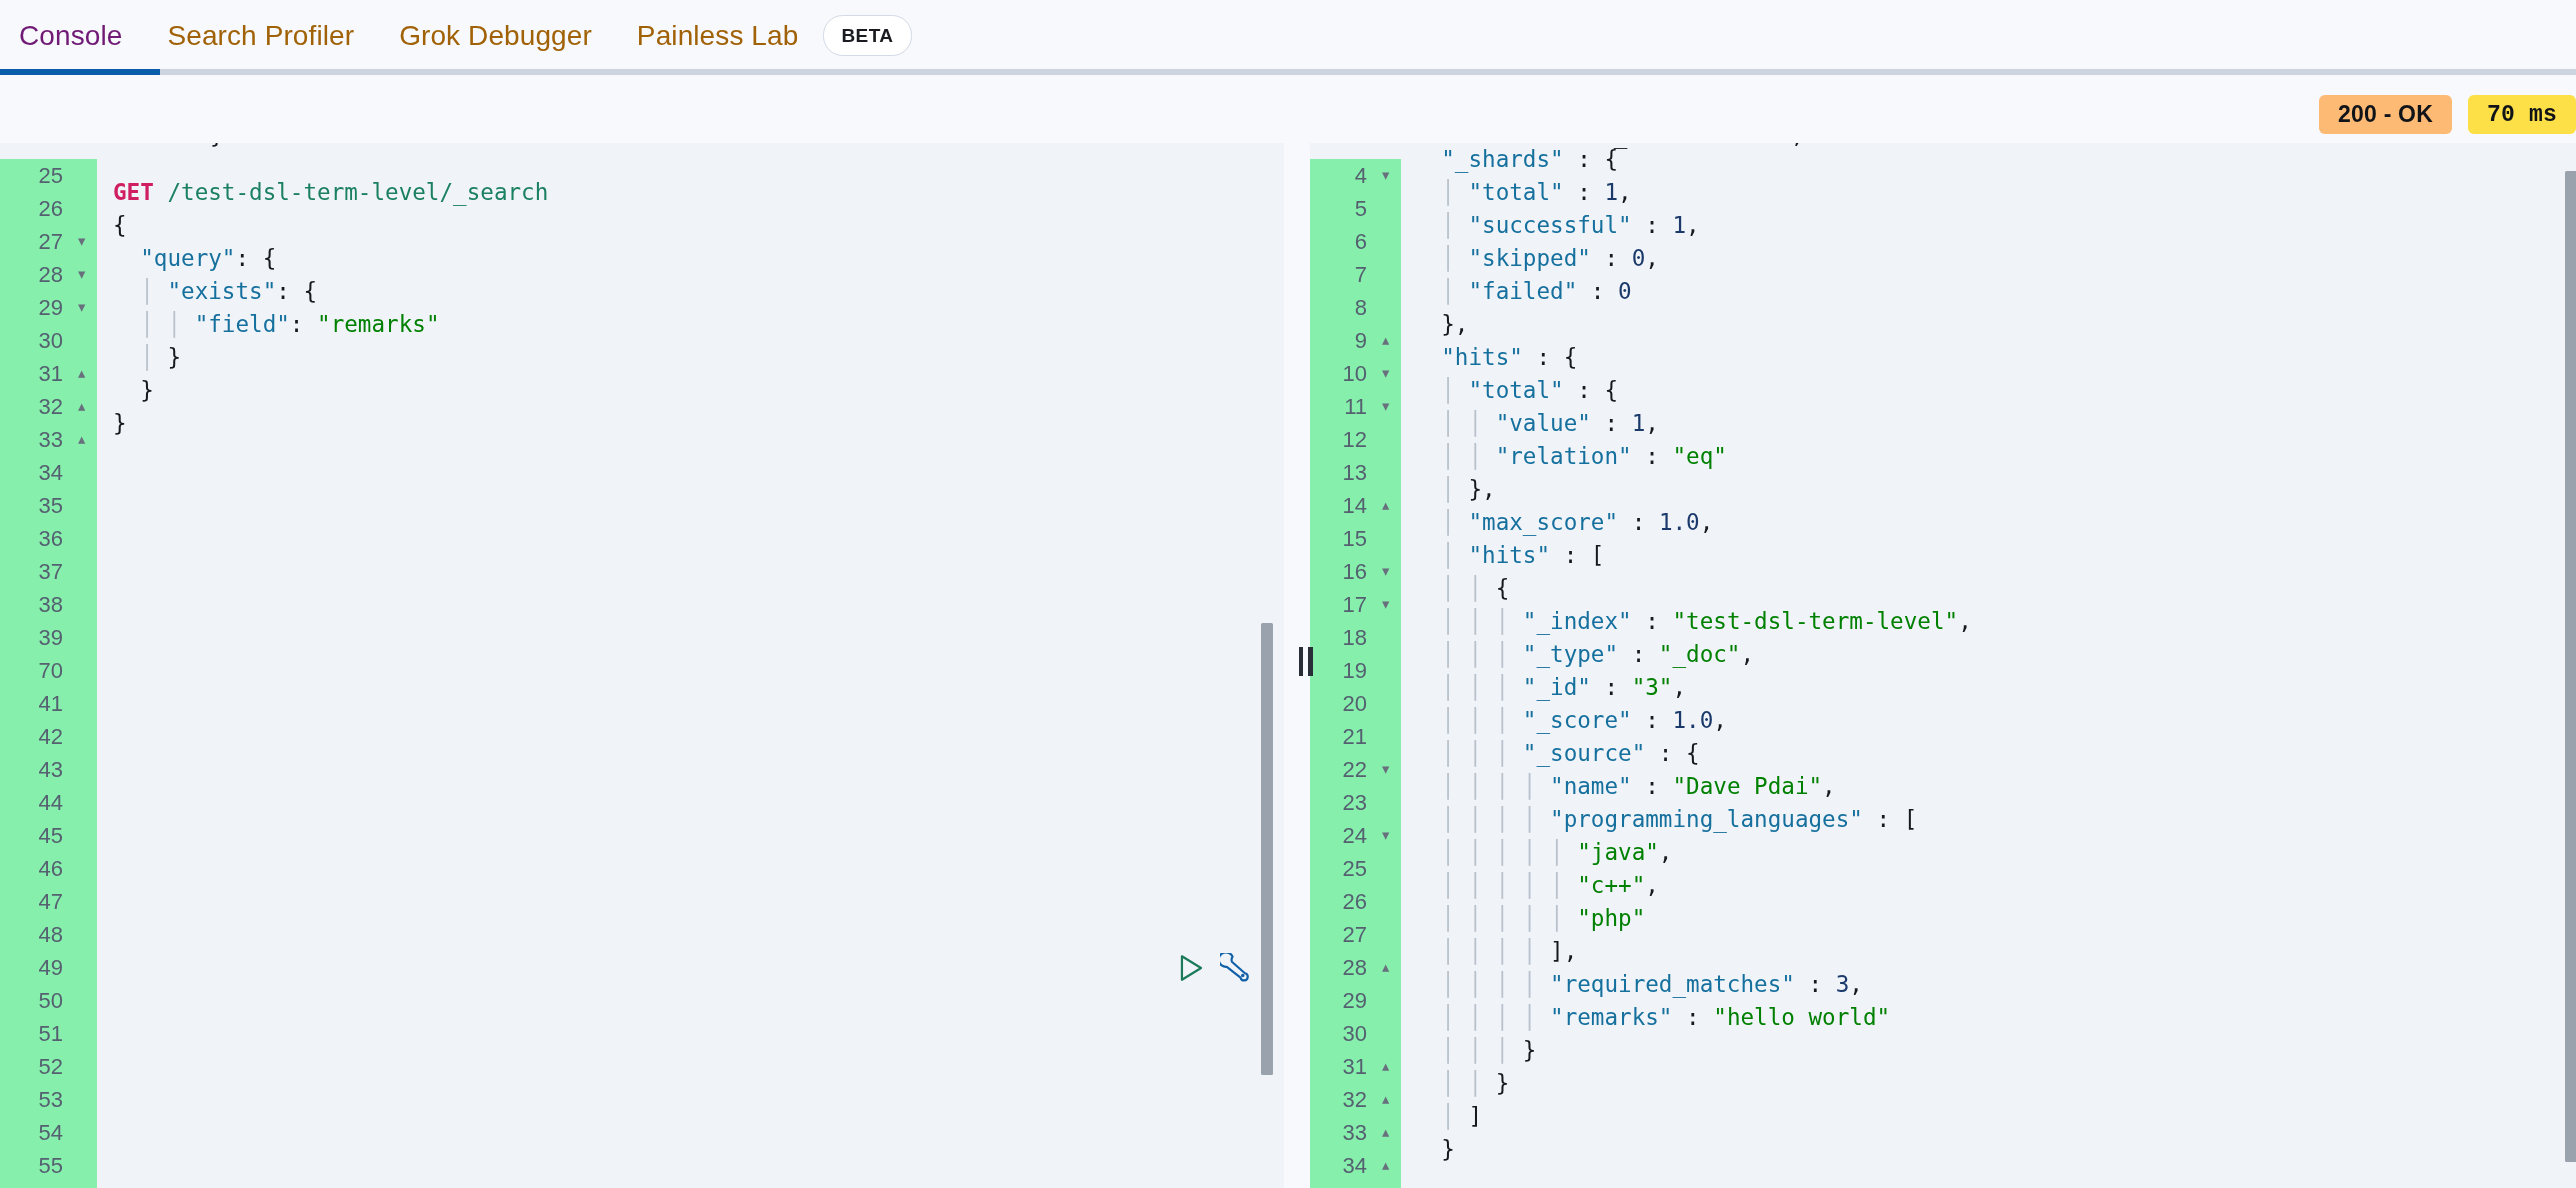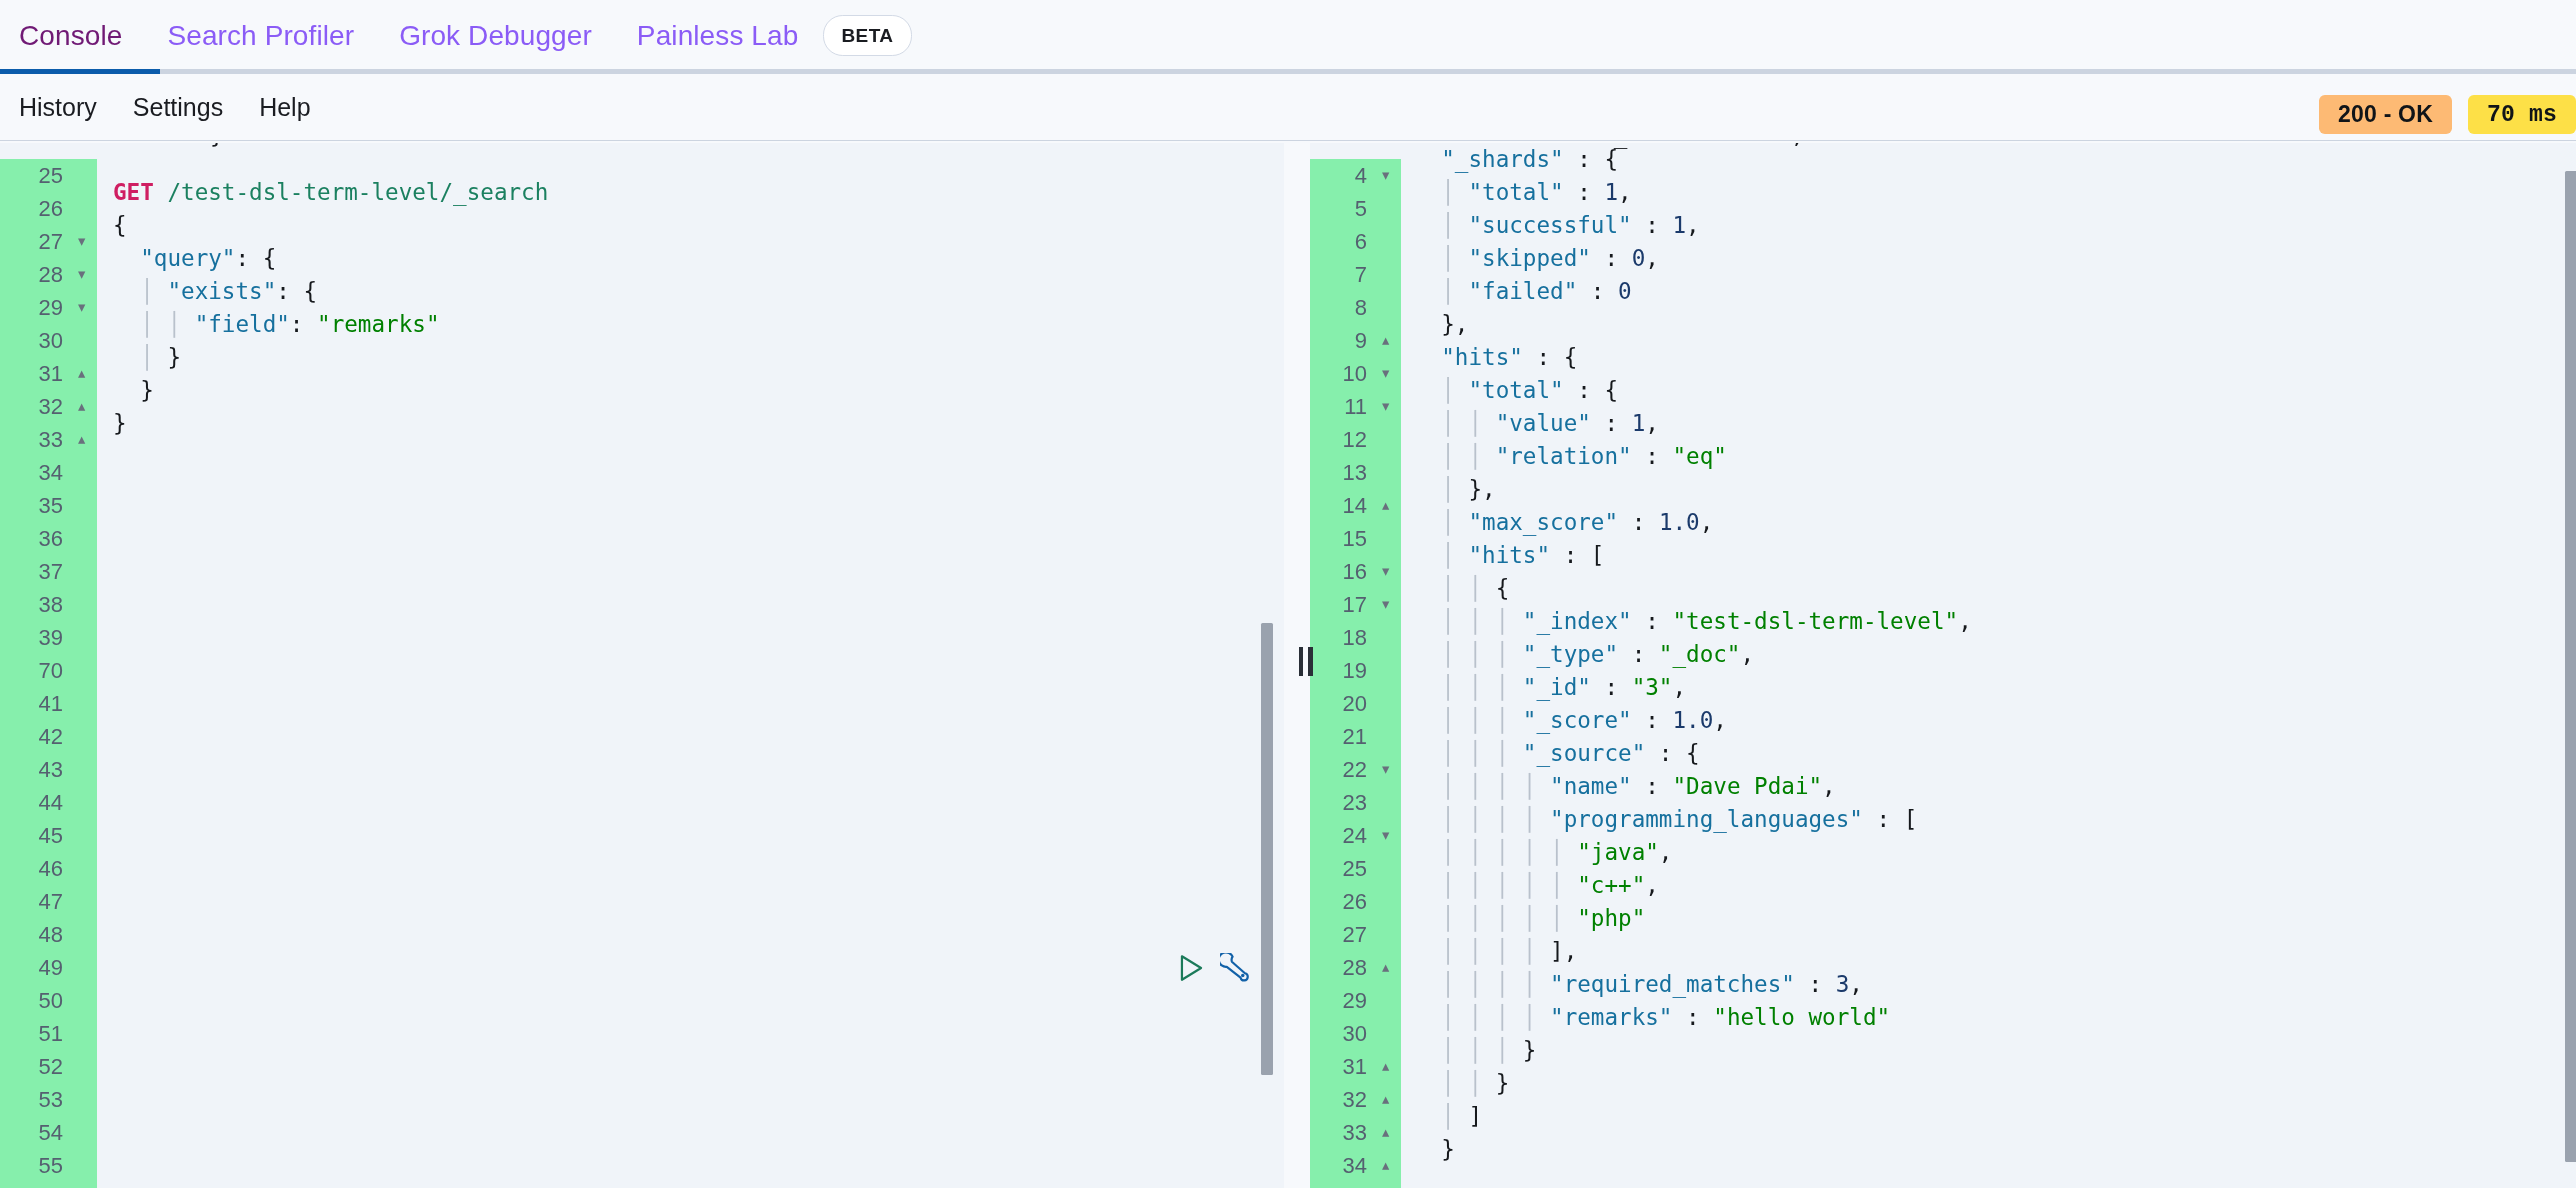--- a/index.html
+++ b/index.html
@@ -28,21 +28,21 @@
     width: 2576px;
     height: 71px;
     background: #f7f9fc;
     display: flex;
     align-items: center;
     padding-left: 19px;
     box-sizing: border-box;
   }
   .tab {
     font-size: 28px;
-    color: #8b5cf6;
+    color: #a16207;
     margin-right: 45px;
     letter-spacing: 0.1px;
     line-height: 1;
     white-space: nowrap;
     cursor: pointer;
   }
   .tab.active { color: #701a75; }
 
   .beta-badge {
     display: inline-flex;
@@ -271,25 +271,20 @@
   <div class="tabbar">
     <div class="tab active">Console</div>
     <div class="tab">Search Profiler</div>
     <div class="tab">Grok Debugger</div>
     <div class="tab">Painless Lab</div>
     <div class="beta-badge">BETA</div>
   </div>
   <div class="tab-underline-track"></div>
   <div class="tab-underline-active"></div>
 
-  <div class="menubar">
-    <div class="menu-item">History</div>
-    <div class="menu-item">Settings</div>
-    <div class="menu-item">Help</div>
-  </div>
 
   <div class="status-wrap">
     <div class="status-badge status-ok">200 - OK</div>
     <div class="status-badge status-time">70 ms</div>
   </div>
 
   <div class="pane-left">
     <div class="editor">
       <div class="gutter" id="left-gutter">
           <div class="gutter-row">25</div>

